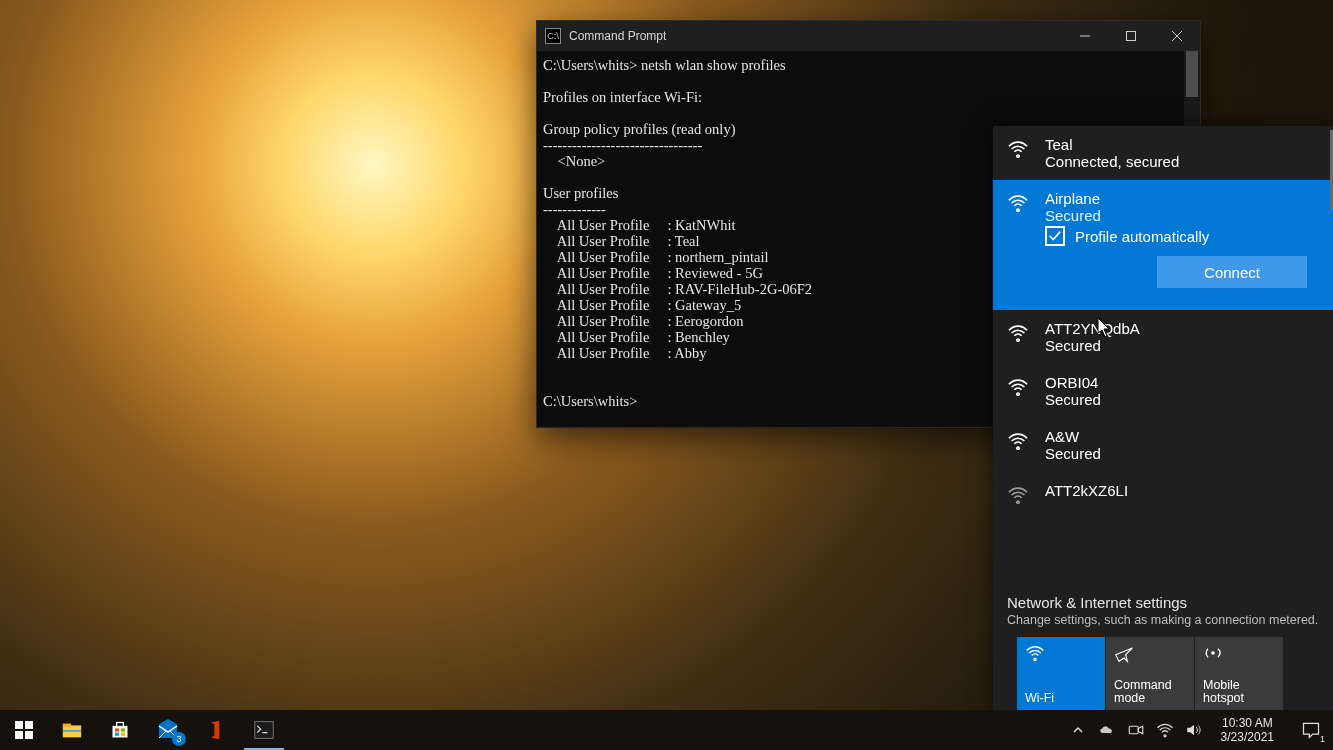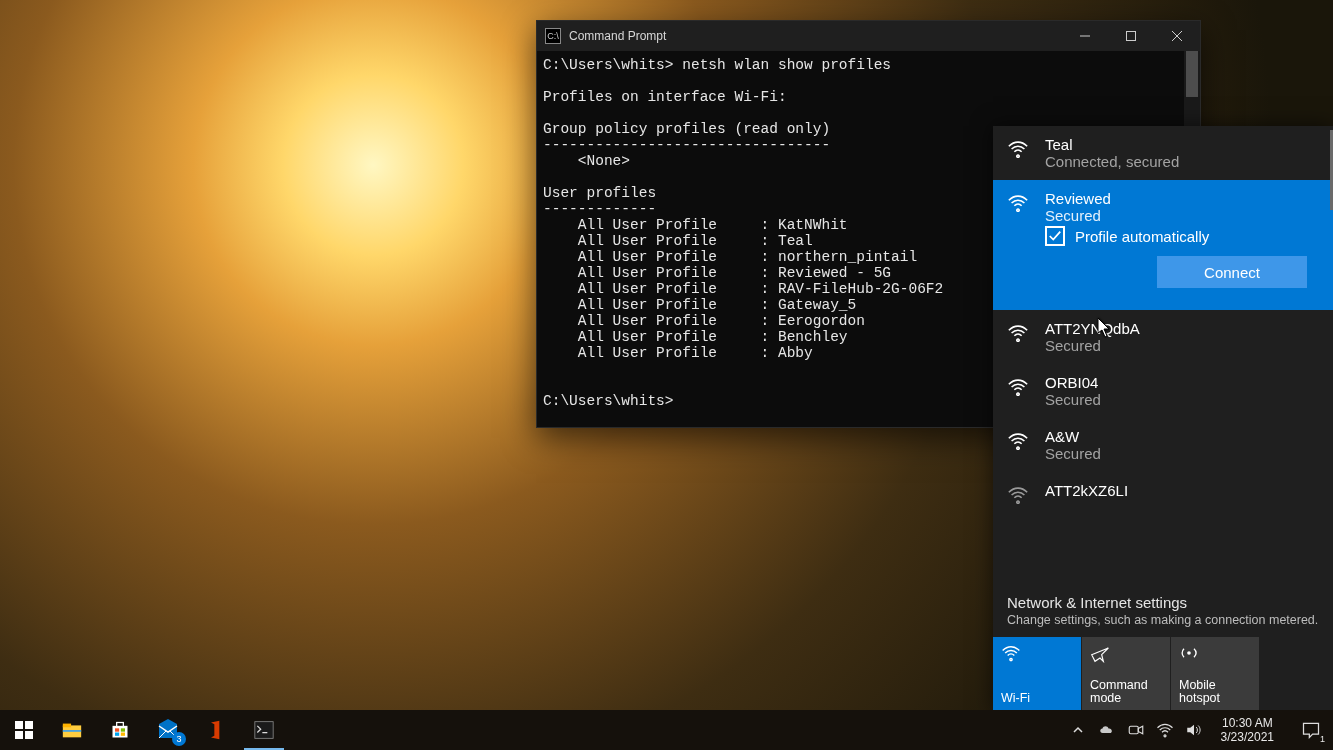--- a/index.html
+++ b/index.html
@@ -30,21 +30,21 @@
   }
   .cmd-titlebar .title-text { flex: 0 0 auto; }
   .cmd-titlebar .spacer { flex: 1; }
   .cmd-ctrl { width: 46px; height: 30px; display:flex; align-items:center; justify-content:center; color:#ccc; font-size:12px;}
   .cmd-body {
     flex: 1; position: relative; overflow: hidden;
   }
   .cmd-text {
     position:absolute; inset: 0 16px 0 0;
     padding: 6px 4px 6px 6px;
-    color: #e6e6e6; font-family: Liberation Mono, monospace; font-size: 14.5px; line-height: 16px;
+    color: #e6e6e6; font-family: Liberation Serif, serif; font-size: 14.5px; line-height: 16px;
     white-space: pre;
   }
   .cmd-scroll { position:absolute; right:0; top:0; width:16px; height:100%; background:#1a1a1a;}
   .cmd-scroll .thumb { position:absolute; top:0; left:2px; width:12px; height:46px; background:#4d4d4d;}
   .cmd-scroll .arrow-up, .cmd-scroll .arrow-down{ position:absolute; left:2px; width:12px; height:14px; display:flex; align-items:center; justify-content:center; color:#888; font-size:9px;}
   .cmd-scroll .arrow-up{top:0;} .cmd-scroll .arrow-down{bottom:0;}
 
   
   .wifi-flyout {
     position: absolute;
@@ -54,35 +54,35 @@
     color: #fff;
     display: flex; flex-direction: column;
     box-shadow: 0 0 20px rgba(0,0,0,0.6);
   }
   .wifi-list { flex: 1; overflow: hidden; position:relative;}
   .wifi-item { display:flex; padding: 10px 14px 10px 14px; gap: 14px; }
   .wifi-item.selected { background: #0078d4; }
   .wifi-item .wicon { width: 24px; display:flex; align-items:flex-start; padding-top:2px;}
   .wifi-item .wtext { flex:1; }
   .wifi-item .name { font-size: 15px; color:#fff; }
-  .wifi-item .status { font-size: 15px; color:#a3a3a3; }
+  .wifi-item .status { font-size: 15px; color:#ffffff; }
   .wifi-item.selected .status { color: #e3f0fb; }
   .wifi-item.faded .wicon svg{ opacity:0.55;}
   .auto-row { display:flex; align-items:center; gap:10px; padding: 6px 0 6px 38px; margin-top: -4px;}
   .chk { width:20px; height:20px; border:2px solid #fff; background:#0078d4; display:flex; align-items:center; justify-content:center; }
   .chk svg{ width:14px; height:14px;}
   
   .connect-wrap { padding: 4px 12px 12px 0; display:flex; justify-content:flex-end;}
   .connect-wrap button{ width:150px; height:32px; border:none; color:#fff; background:#3e97e9; font-size:15px;}
 
   .settings-section { padding: 8px 14px 10px; background:#1f1f1f; }
   .settings-title { color:#e5e5e5; font-size:15px; }
   .settings-sub { color:#bdbdbd; font-size:12.5px; margin-top:2px;}
   .tiles { display:flex; height:74px;}
-  .tile { flex:0 0 88px; height:74px; display:flex; flex-direction:column; justify-content:space-between; padding:6px 8px; font-size:12px; color:#fff;}
+  .tile { flex:0 0 88px; height:74px; display:flex; flex-direction:column; justify-content:space-between; padding:6px 8px; font-size:12px; color:#fff;margin-left:24px;}
   .tile.on { background:#0078d4; }
   .tile.off { background:#3b3b3b; margin-left:1px;}
   .tile .ticon{ font-size:18px; height:22px;}
   .tile .tlabel{ font-size:12.5px; line-height:13px;}
 
   .flyout-scroll{ position:absolute; right:0; top:0; width:3px; height:100%; }
   .flyout-scroll .fthumb{ position:absolute; right:0; top:4px; width:3px; height:80px; background:#6a6a6a;}
 
   
   .taskbar {
@@ -180,21 +180,21 @@
     </div>
 
     <div class="wifi-item selected" style="flex-direction:column; gap:0;">
       <div style="display:flex; gap:14px; width:100%;">
         <div class="wicon">
           <svg width="22" height="22" viewBox="0 0 24 24">
               <path d="M2 9 C8 3 16 3 22 9 M5 12 C9 8 15 8 19 12 M8 15 C10.5 12.5 13.5 12.5 16 15 M12 18.5 a1.3 1.3 0 1 0 0.001 0" fill="none" stroke="#fff" stroke-width="1.7"></path>
             </svg>
         </div>
         <div class="wtext">
-          <div class="name">Reviewed</div>
+          <div class="name">Airplane</div>
           <div class="status">Secured</div>
         </div>
       </div>
       <div class="auto-row">
         <div class="chk">
           <svg viewBox="0 0 16 16">
               <path d="M2 8 L6 12 L14 3" fill="none" stroke="#fff" stroke-width="2"></path>
             </svg>
         </div>
         <div style="font-size:15px;">Profile automatically</div>

